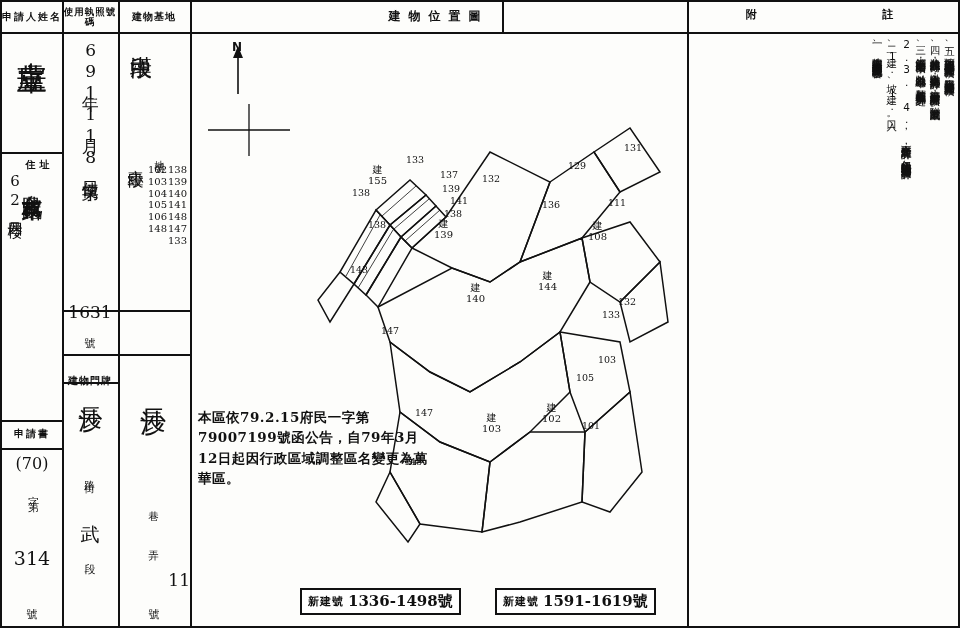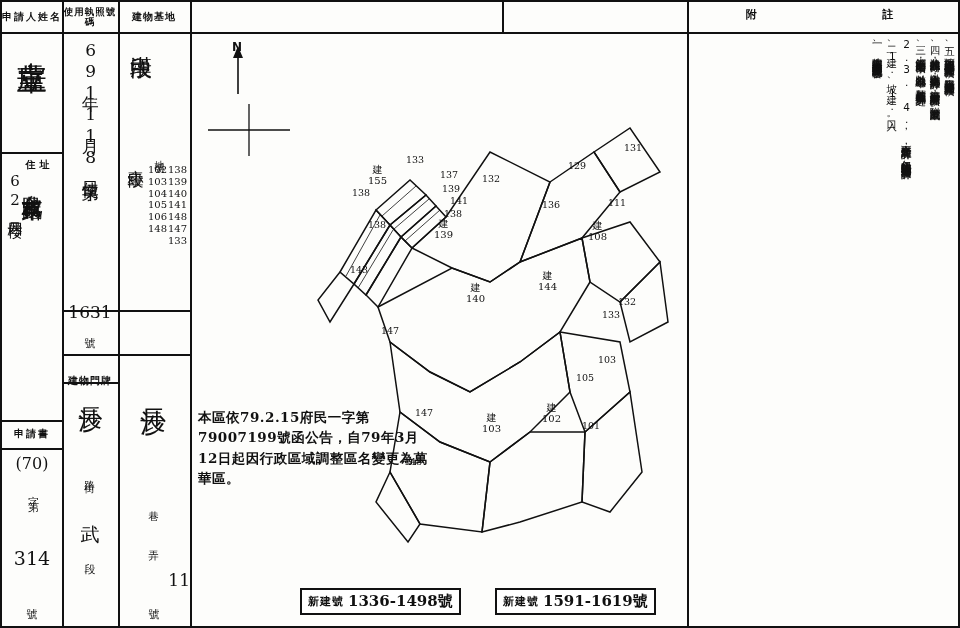--- a/index.html
+++ b/index.html
@@ -180,20 +180,21 @@
       <div class="vtext" style="font-size:10.5px;">弄</div>
     </div>
     <div style="position:absolute;top:568px;left:0;right:0;text-align:right;">
       <span class="hand" style="font-size:17px;">11</span>
     </div>
     <div style="position:absolute;bottom:4px;left:0;right:0;text-align:center;">
       <span style="font-size:11px;">號</span>
     </div>
   </div>
 
+  <div class="maptitle">建物位置圖</div>
 
   <div id="mapwrap">
 
     <svg width="497" height="596" viewBox="0 0 497 596" style="position:absolute;left:0;top:0;">
       <g stroke="#111" fill="none" stroke-width="1.6">
 
         <line x1="48" y1="22" x2="48" y2="62"></line>
         <polygon points="48,14 43,26 53,26" fill="#111" stroke="none"></polygon>
 
         <line x1="18" y1="98" x2="100" y2="98" stroke-width="1.3"></line>

